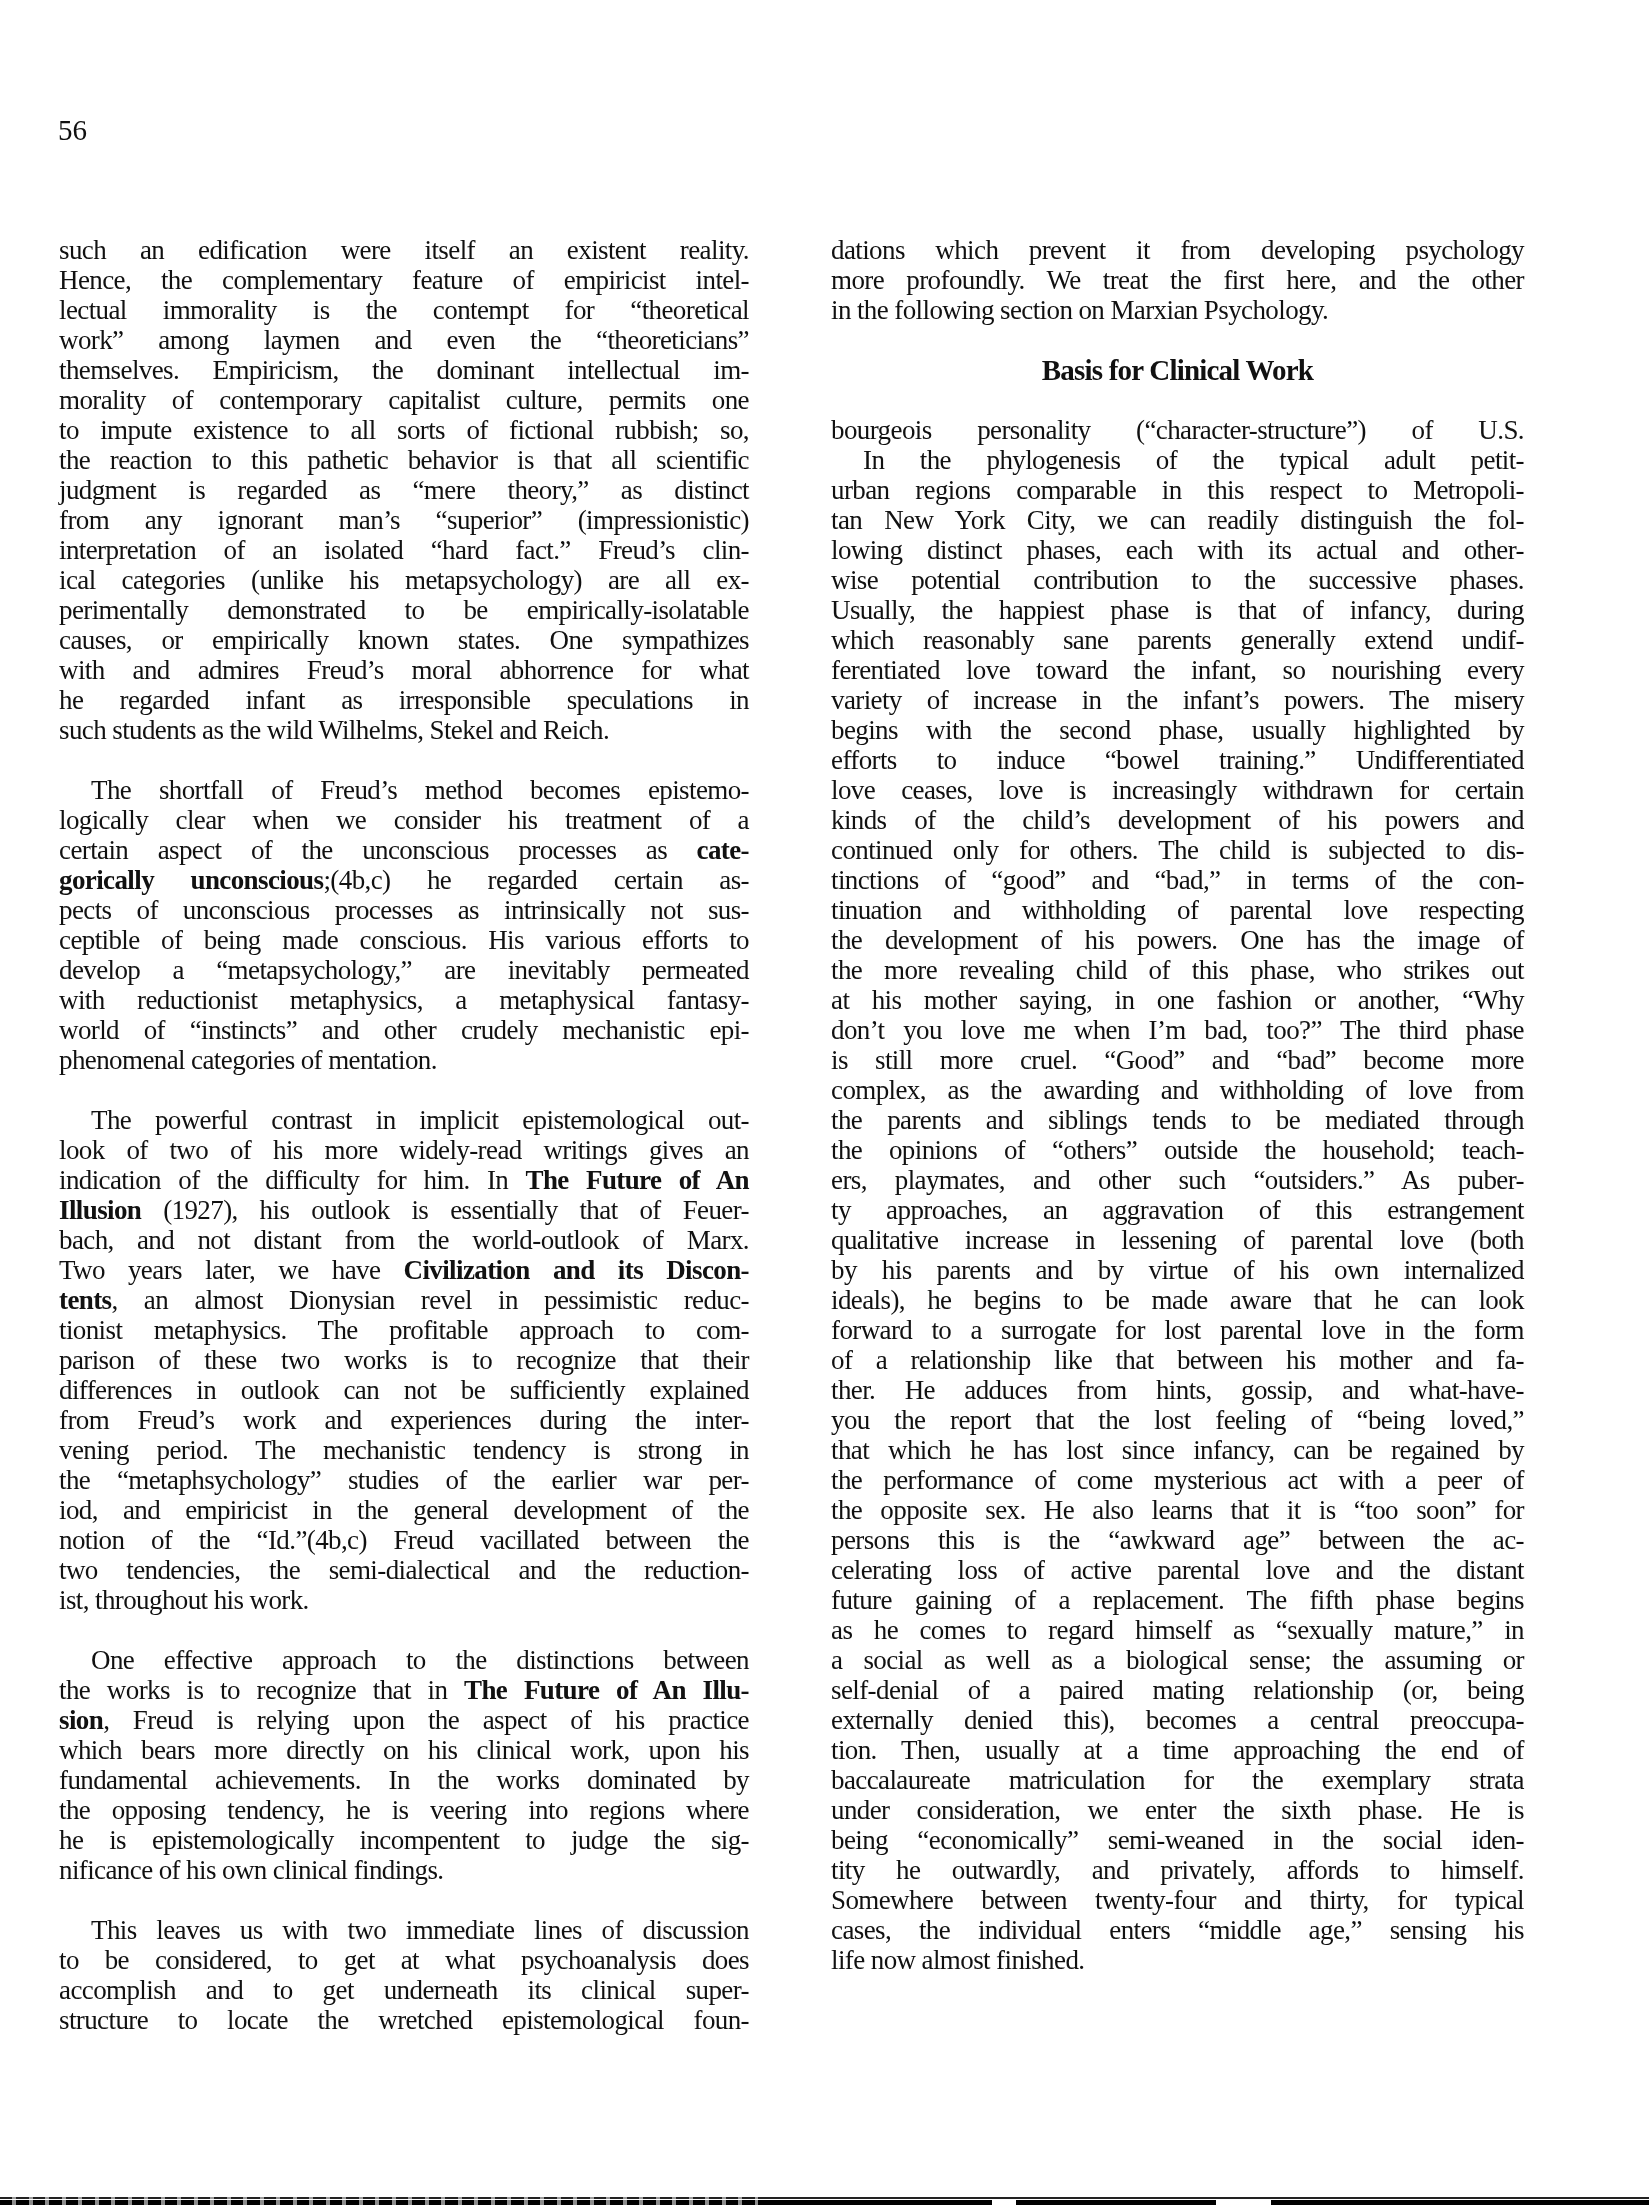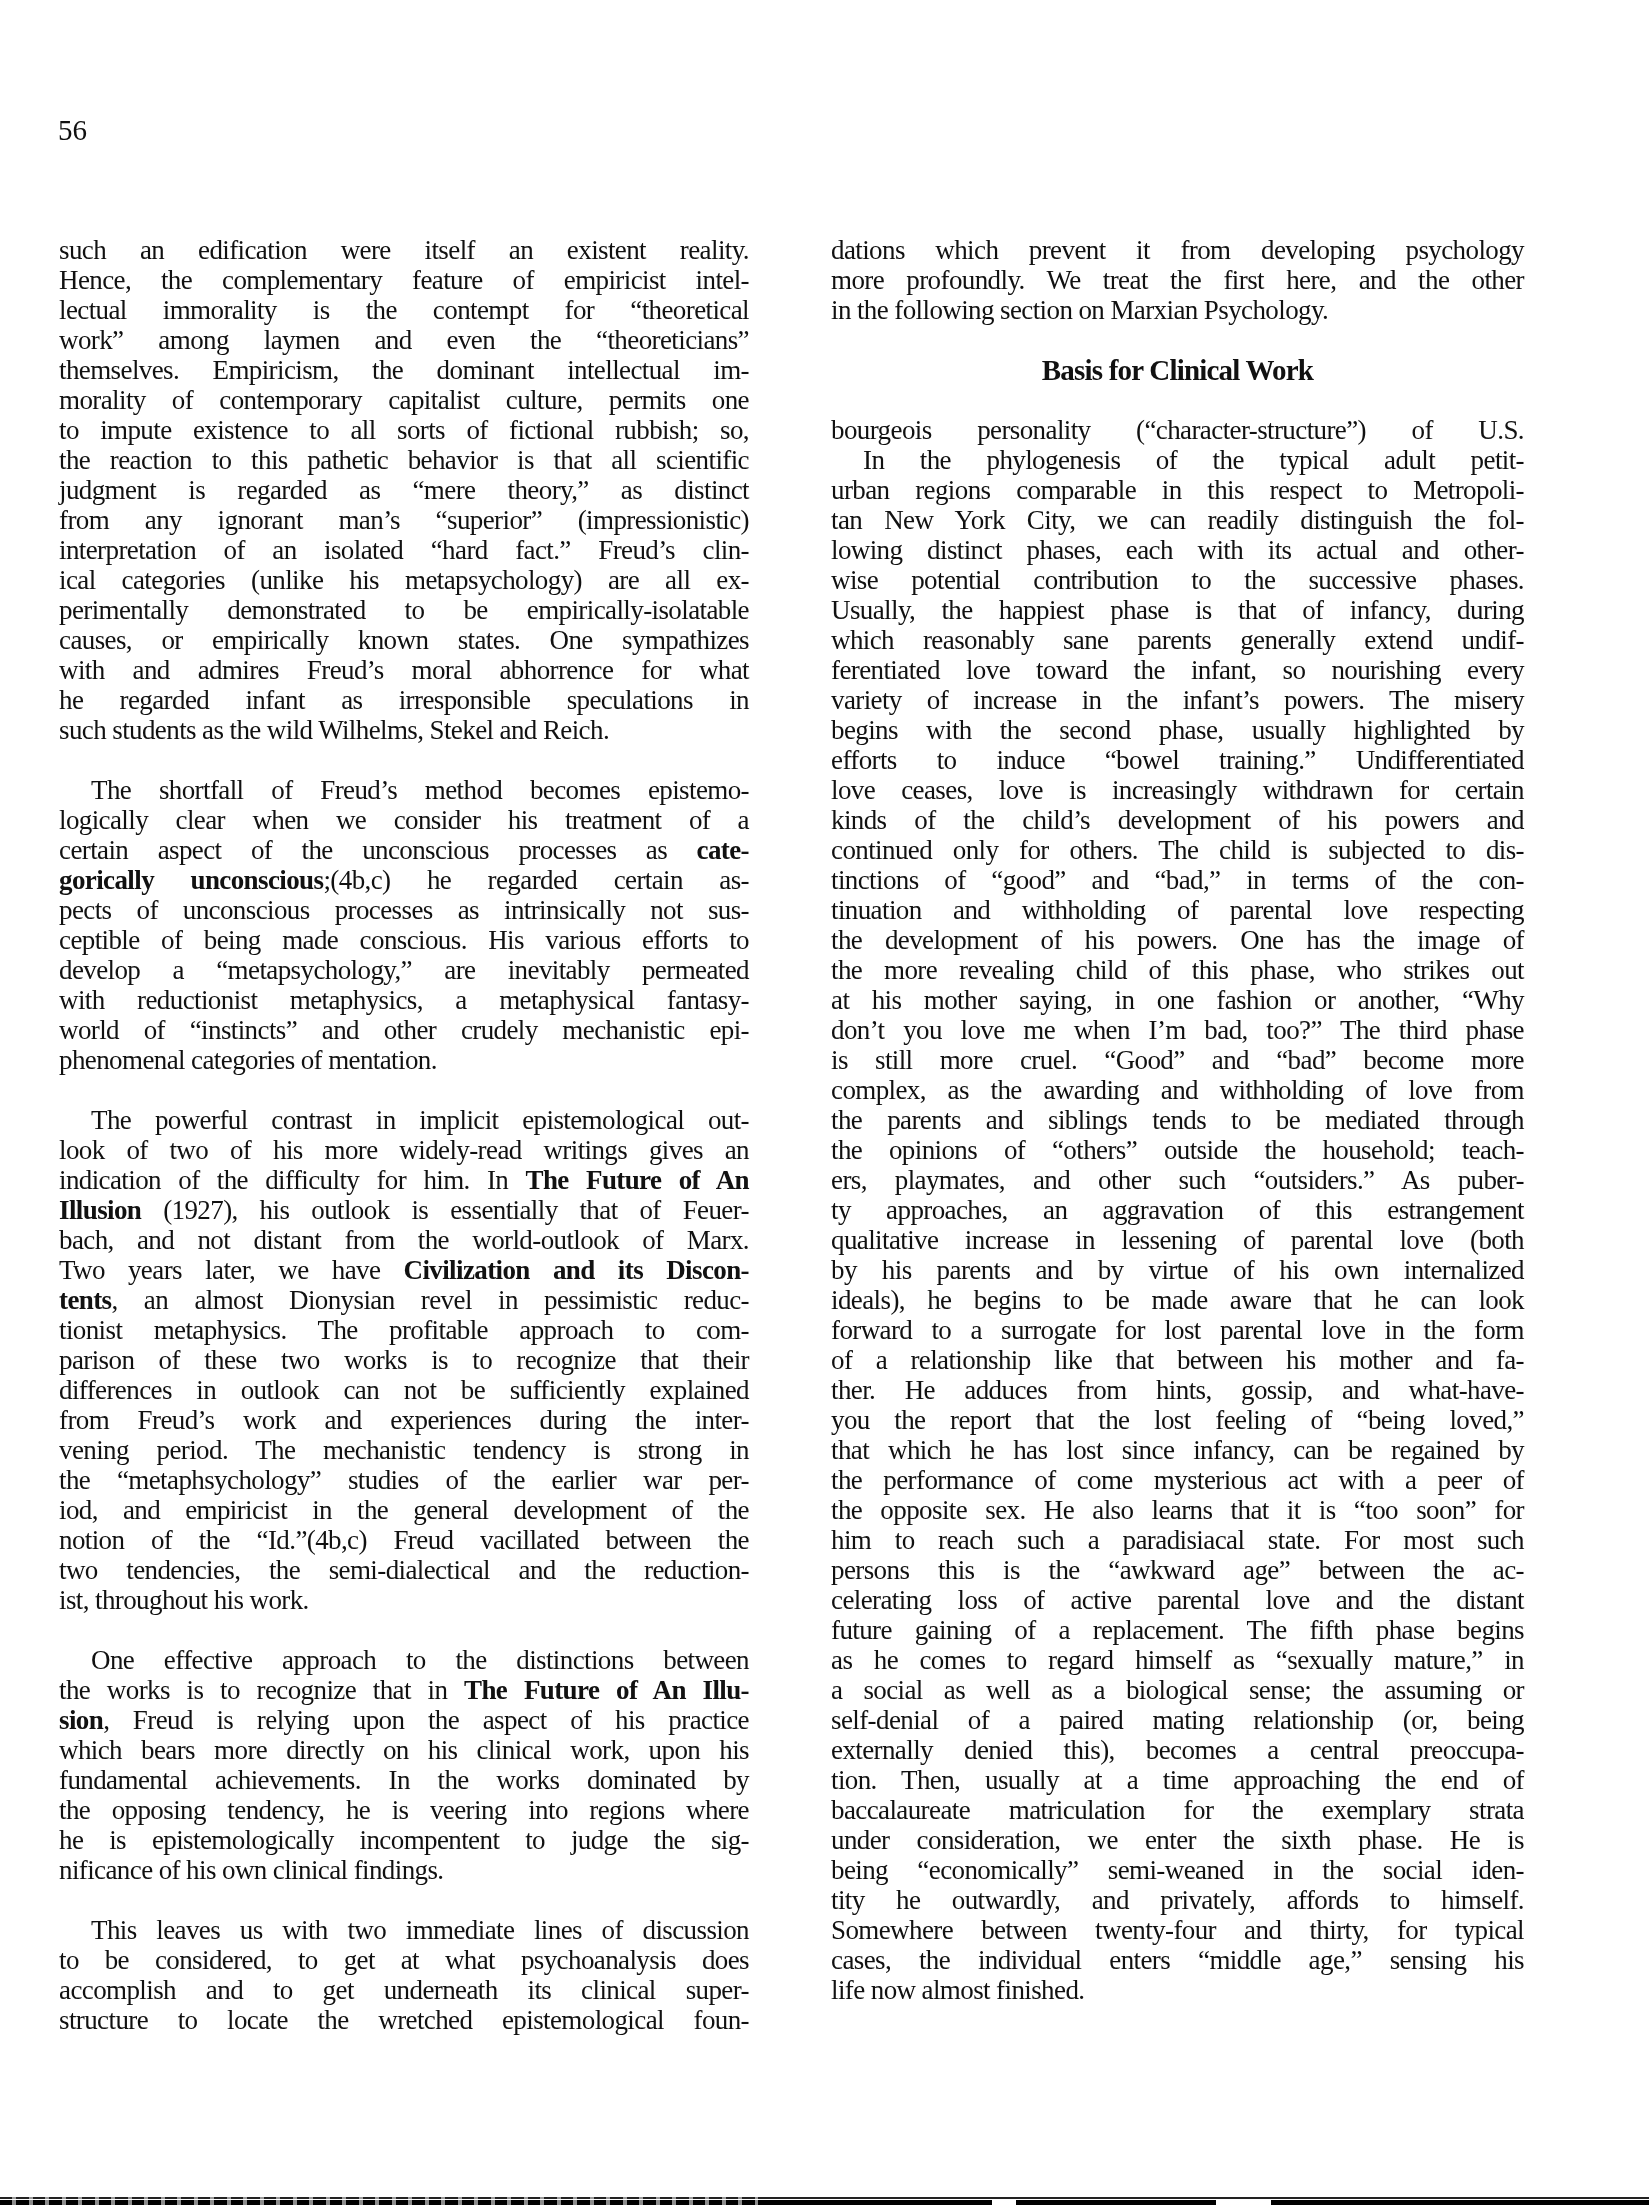--- a/index.html
+++ b/index.html
@@ -156,21 +156,20 @@
           <span class="line"><span>qualitative increase in lessening of parental love (both</span></span>
           <span class="line"><span>by his parents and by virtue of his own internalized</span></span>
           <span class="line"><span>ideals), he begins to be made aware that he can look</span></span>
           <span class="line"><span>forward to a surrogate for lost parental love in the form</span></span>
           <span class="line"><span>of a relationship like that between his mother and fa-</span></span>
           <span class="line"><span>ther. He adduces from hints, gossip, and what-have-</span></span>
           <span class="line"><span>you the report that the lost feeling of “being loved,”</span></span>
           <span class="line"><span>that which he has lost since infancy, can be regained by</span></span>
           <span class="line"><span>the performance of come mysterious act with a peer of</span></span>
           <span class="line"><span>the opposite sex. He also learns that it is “too soon” for</span></span>
-          <span class="line"><span>him to reach such a paradisiacal state. For most such</span></span>
           <span class="line"><span>persons this is the “awkward age” between the ac-</span></span>
           <span class="line"><span>celerating loss of active parental love and the distant</span></span>
           <span class="line"><span>future gaining of a replacement. The fifth phase begins</span></span>
           <span class="line"><span>as he comes to regard himself as “sexually mature,” in</span></span>
           <span class="line"><span>a social as well as a biological sense; the assuming or</span></span>
           <span class="line"><span>self-denial of a paired mating relationship (or, being</span></span>
           <span class="line"><span>externally denied this), becomes a central preoccupa-</span></span>
           <span class="line"><span>tion. Then, usually at a time approaching the end of</span></span>
           <span class="line"><span>baccalaureate matriculation for the exemplary strata</span></span>
           <span class="line"><span>under consideration, we enter the sixth phase. He is</span></span>

